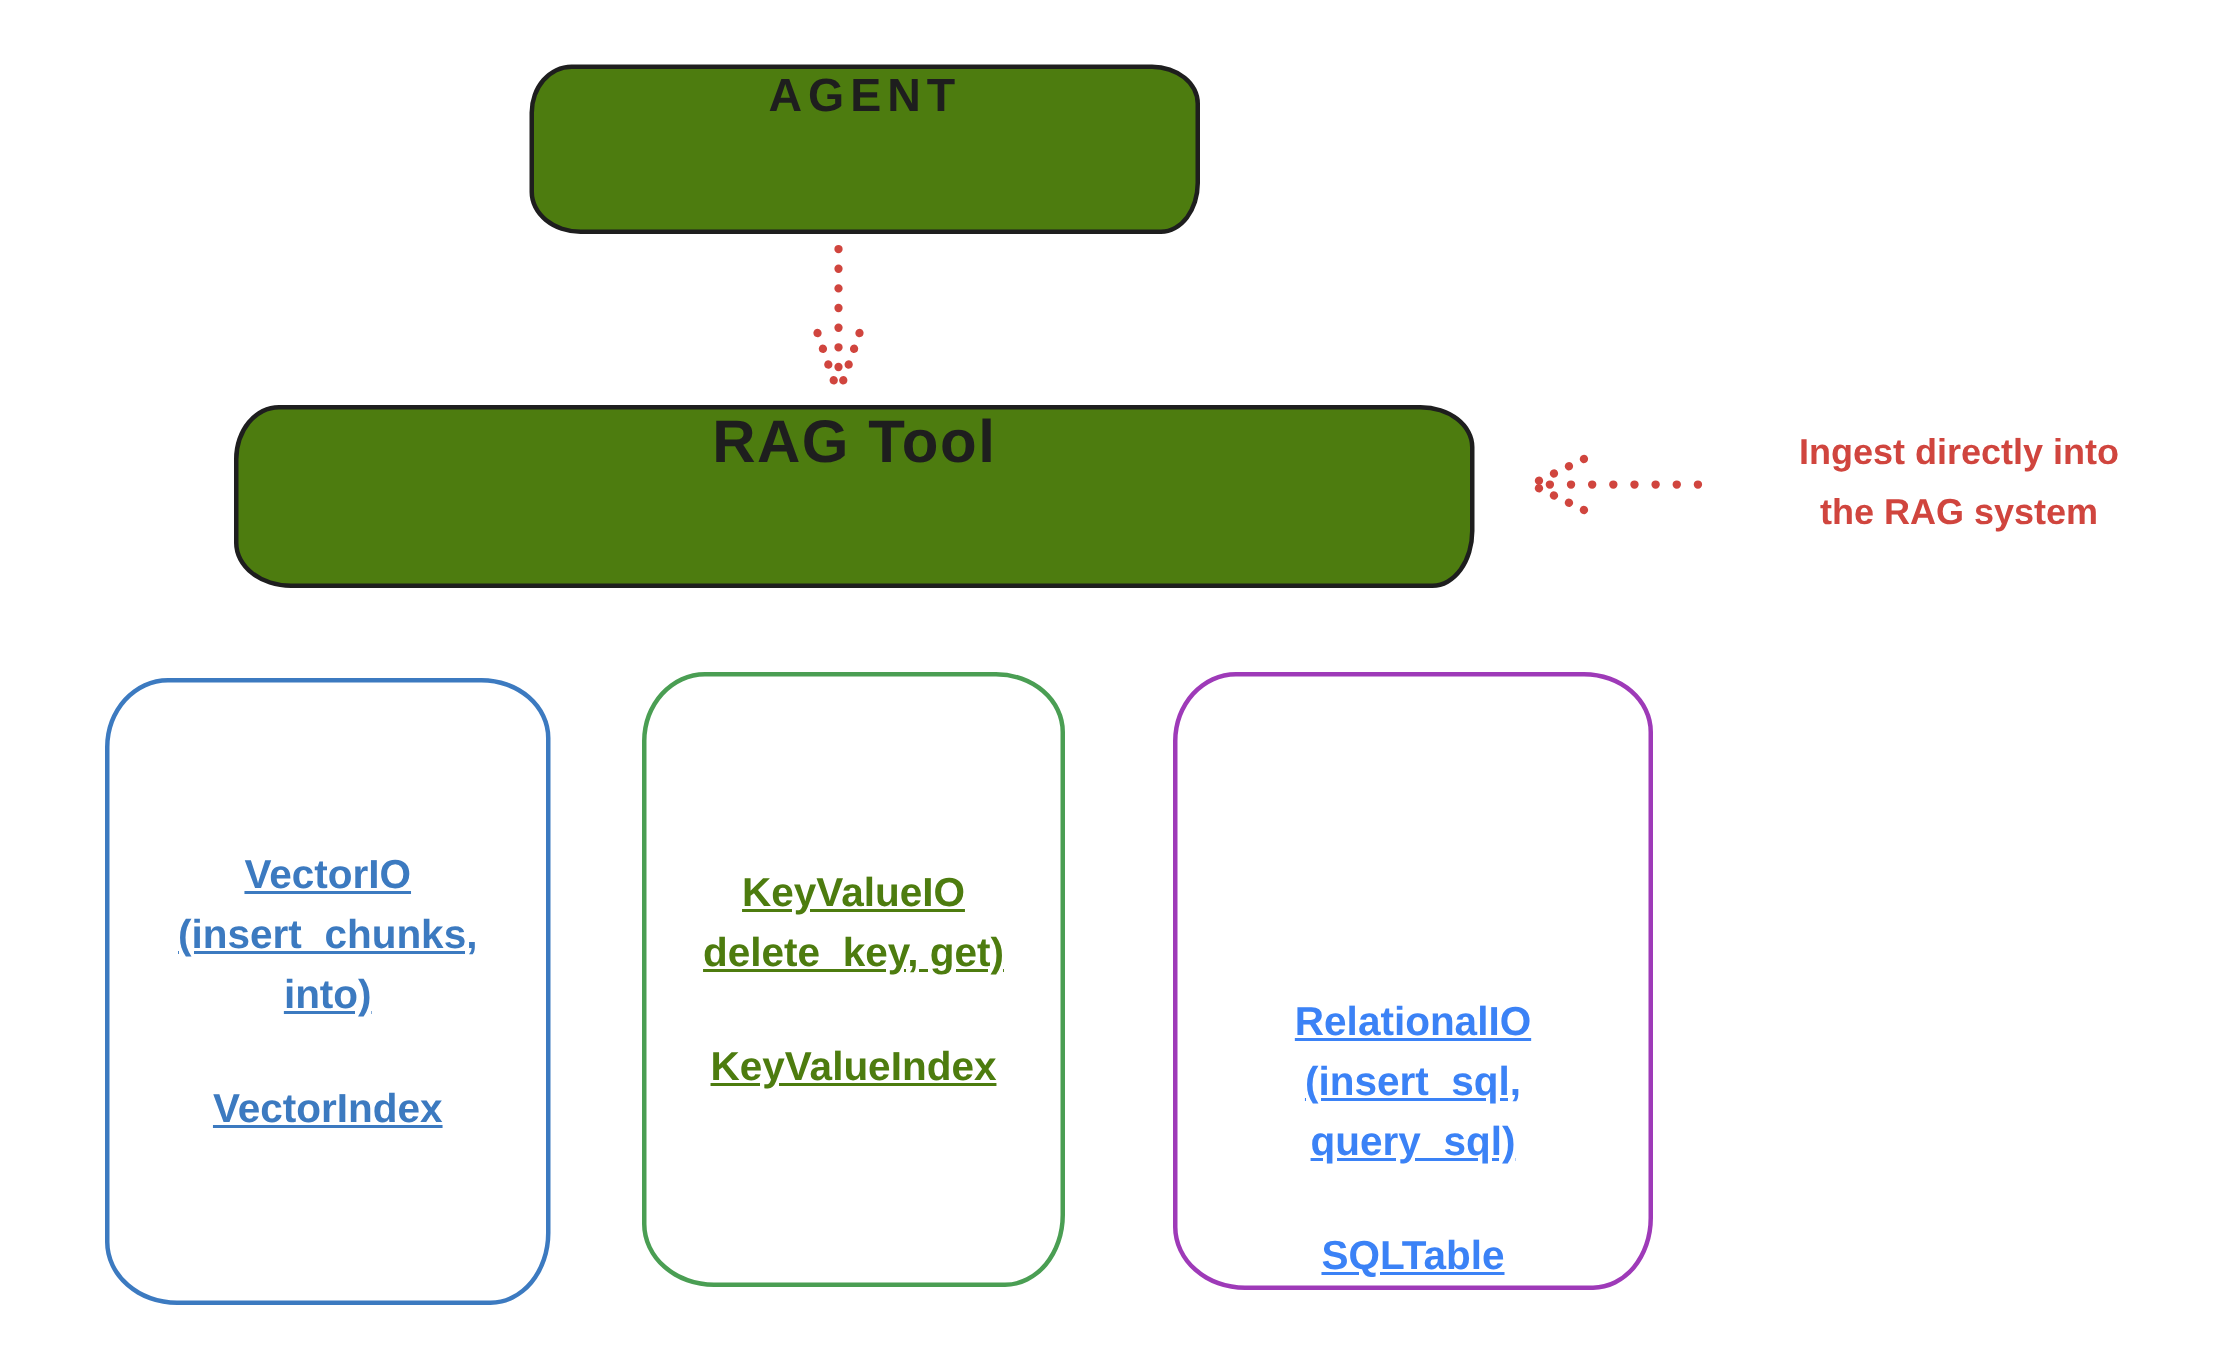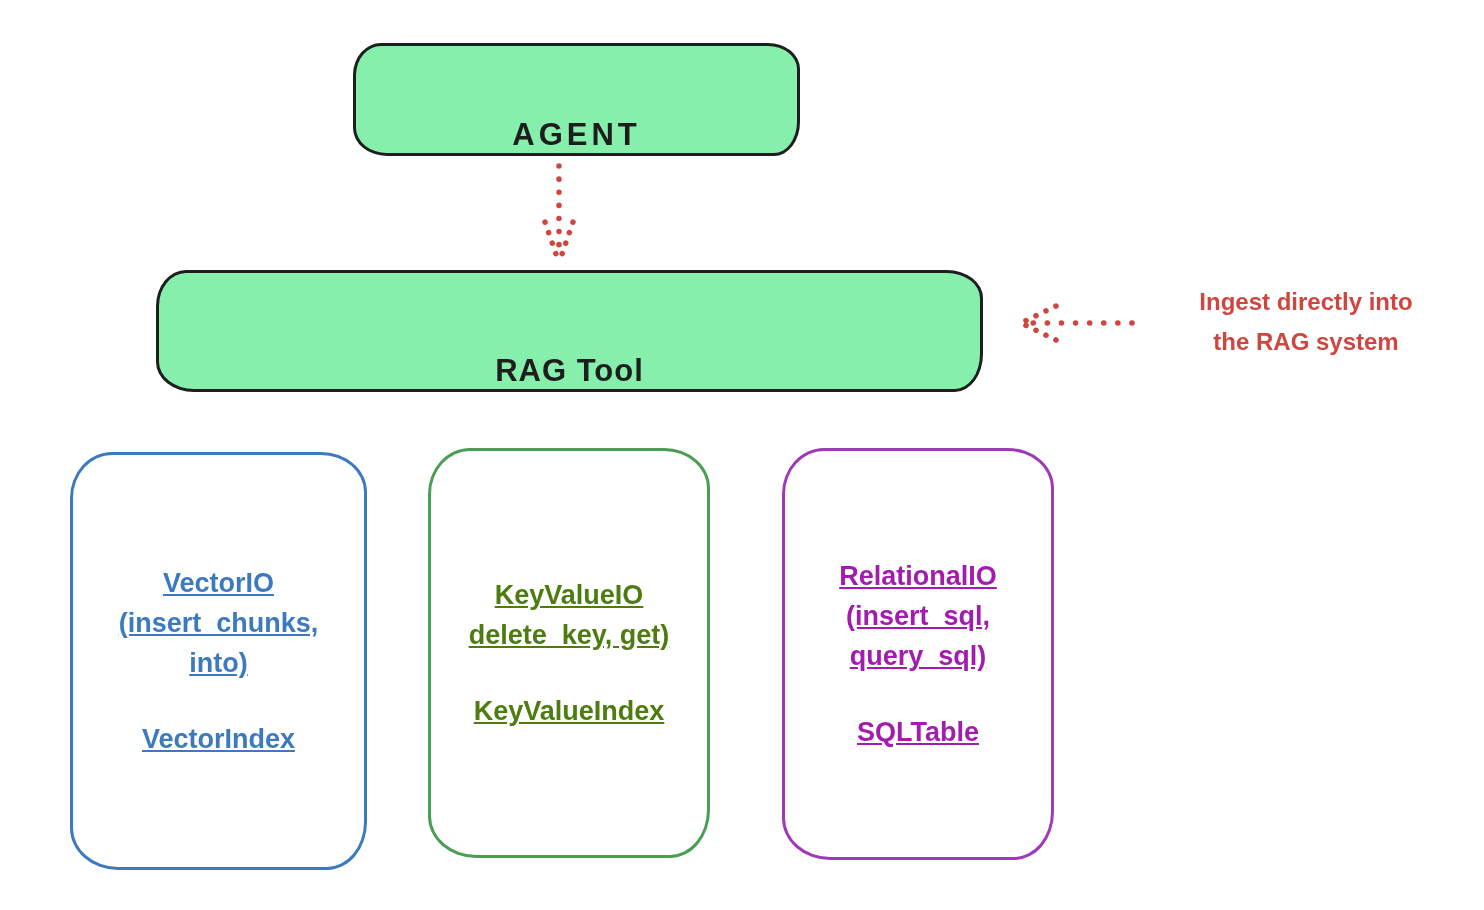--- a/index.html
+++ b/index.html
@@ -9,34 +9,34 @@
     height: 910px;
     background: #ffffff;
     font-family: "Liberation Sans", sans-serif;
     overflow: hidden;
   }
   .sketch-box {
     position: absolute;
     box-sizing: border-box;
     border: 3.5px solid #1e1e1e;
     display: flex;
-    align-items: flex-end;
+    align-items: flex-start;
     justify-content: center;
     color: #1e1e1e;
-    background: #86efac;
+    background: #4d7c0f;
   }
   .agent-box {
     left: 353px; top: 43px; width: 447px; height: 113px;
     border-radius: 28px 32px 26px 34px / 32px 26px 34px 28px;
     font-size: 31px; font-weight: bold; letter-spacing: 4px;
   }
   .rag-box {
     left: 156px; top: 270px; width: 827px; height: 122px;
     border-radius: 30px 36px 28px 38px / 36px 28px 38px 30px;
-    font-size: 31px; font-weight: bold; letter-spacing: 1px;
+    font-size: 40px; font-weight: bold; letter-spacing: 1px;
   }
   .io-box {
     position: absolute;
     box-sizing: border-box;
     border: 3px solid;
     border-radius: 42px 46px 40px 48px / 46px 40px 48px 42px;
     display: flex;
     flex-direction: column;
     align-items: center;
     justify-content: center;
@@ -44,21 +44,21 @@
     font-size: 27px;
     font-weight: bold;
     line-height: 40px;
     background: #ffffff;
     text-decoration: underline;
   }
   .io-box .line { display: block; }
   .io-box .index-label { margin-top: 36px; }
   .vector-box     { left: 70px;  top: 452px; width: 297px; height: 418px; color: #3c7ac0; border-color: #3c7ac0; }
   .keyvalue-box   { left: 428px; top: 448px; width: 282px; height: 410px; color: #4d7c0f; border-color: #4a9e53; }
-  .relational-box { left: 782px; top: 448px; width: 272px; height: 412px; color: #a21caf; border-color: #9e3ab8; }
+  .relational-box { left: 782px; top: 448px; width: 320px; height: 412px; color: #3b82f6; border-color: #9e3ab8; justify-content: flex-end; }
   .annotation {
     position: absolute;
     left: 1136px; top: 282px; width: 340px;
     text-align: center;
     color: #d0453e;
     font-size: 24px;
     font-weight: bold;
     line-height: 40px;
   }
   .arrow { position: absolute; }

